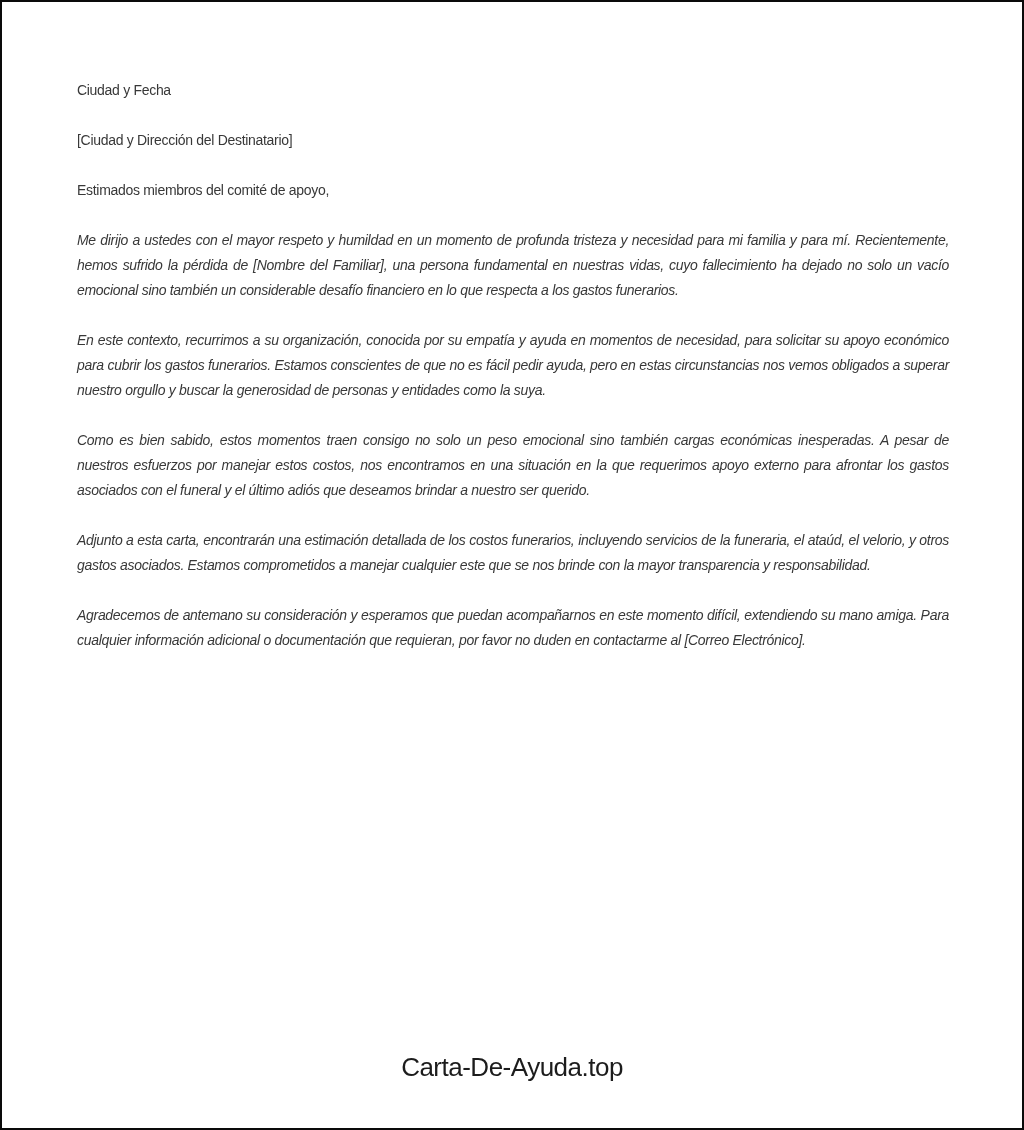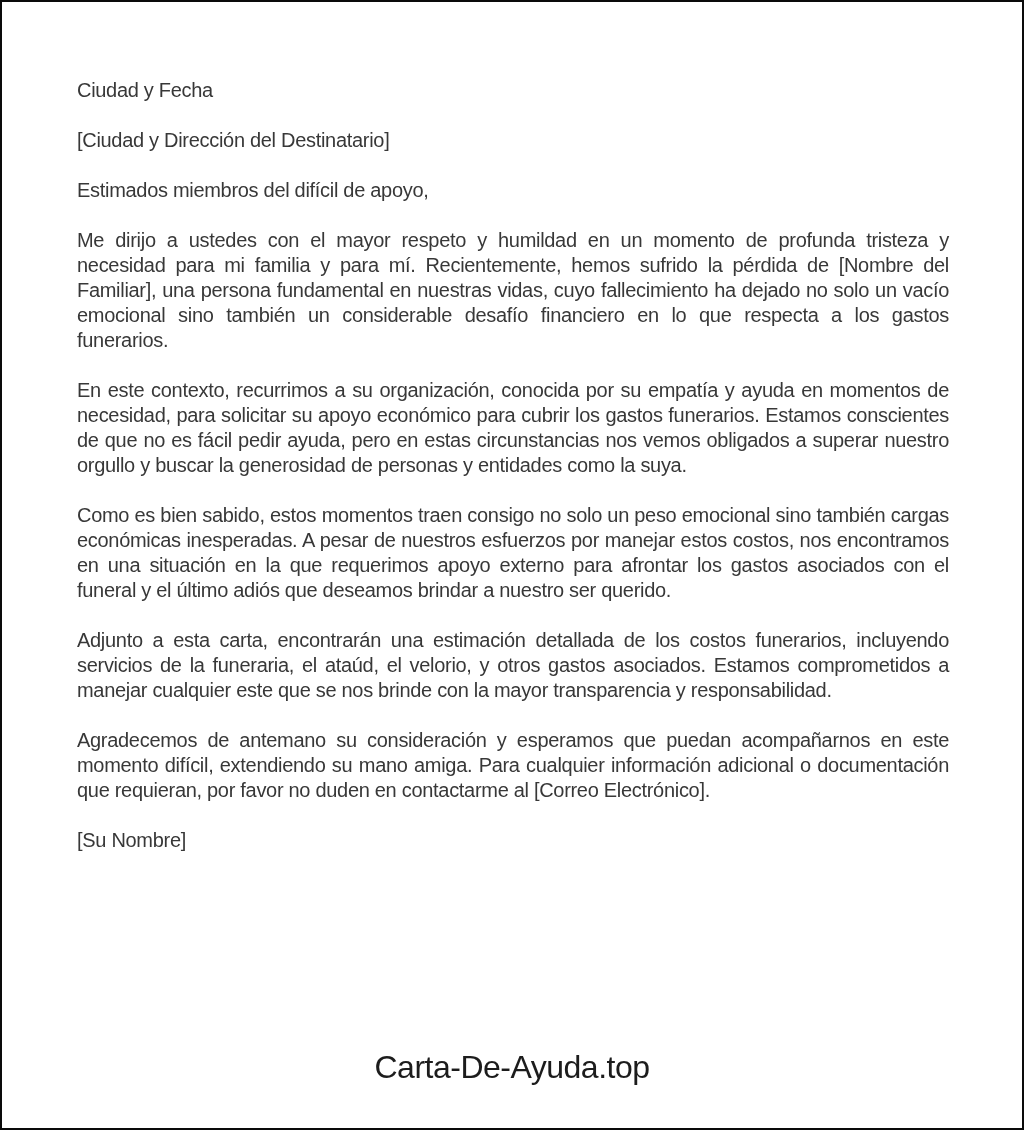--- a/index.html
+++ b/index.html
@@ -15,67 +15,67 @@
     background: #ffffff;
     border: 2px solid #0a0a0a;
     overflow: hidden;
     font-family: "Liberation Sans", sans-serif;
   }
   .letter-body {
     position: absolute;
     left: 75px;
     top: 76px;
     width: 872px;
-    font-size: 20px;
+    font-size: 14px;
     line-height: 25px;
     letter-spacing: -0.3px;
     color: #383838;
   }
   .letter-body p {
     margin: 0 0 25px 0;
   }
   .para-justified {
     text-align: justify;
     text-justify: inter-word;
+    font-style: italic;
   }
   .site-footer {
     position: absolute;
     left: 0;
     right: 0;
     top: 1050px;
     text-align: center;
-    font-size: 32px;
+    font-size: 26px;
     line-height: 30px;
     letter-spacing: -0.5px;
     color: #1c1c1c;
   }
 </style>
 </head>
 <body>
 
 <div class="page">
 
   <div class="letter-body">
 
     <p>Ciudad y Fecha</p>
 
     <p>[Ciudad y Dirección del Destinatario]</p>
 
-    <p>Estimados miembros del difícil de apoyo,</p>
+    <p>Estimados miembros del comité de apoyo,</p>
 
     <p class="para-justified">Me dirijo a ustedes con el mayor respeto y humildad en un momento de profunda tristeza y necesidad para mi familia y para mí. Recientemente, hemos sufrido la pérdida de [Nombre del Familiar], una persona fundamental en nuestras vidas, cuyo fallecimiento ha dejado no solo un vacío emocional sino también un considerable desafío financiero en lo que respecta a los gastos funerarios.</p>
 
     <p class="para-justified">En este contexto, recurrimos a su organización, conocida por su empatía y ayuda en momentos de necesidad, para solicitar su apoyo económico para cubrir los gastos funerarios. Estamos conscientes de que no es fácil pedir ayuda, pero en estas circunstancias nos vemos obligados a superar nuestro orgullo y buscar la generosidad de personas y entidades como la suya.</p>
 
     <p class="para-justified">Como es bien sabido, estos momentos traen consigo no solo un peso emocional sino también cargas económicas inesperadas. A pesar de nuestros esfuerzos por manejar estos costos, nos encontramos en una situación en la que requerimos apoyo externo para afrontar los gastos asociados con el funeral y el último adiós que deseamos brindar a nuestro ser querido.</p>
 
     <p class="para-justified">Adjunto a esta carta, encontrarán una estimación detallada de los costos funerarios, incluyendo servicios de la funeraria, el ataúd, el velorio, y otros gastos asociados. Estamos comprometidos a manejar cualquier este que se nos brinde con la mayor transparencia y responsabilidad.</p>
 
     <p class="para-justified">Agradecemos de antemano su consideración y esperamos que puedan acompañarnos en este momento difícil, extendiendo su mano amiga. Para cualquier información adicional o documentación que requieran, por favor no duden en contactarme al [Correo Electrónico].</p>
 
 
-    <p>[Su Nombre]</p>
 
   </div>
 
   <div class="site-footer">Carta-De-Ayuda.top</div>
 
 </div>
 
 </body></html>

